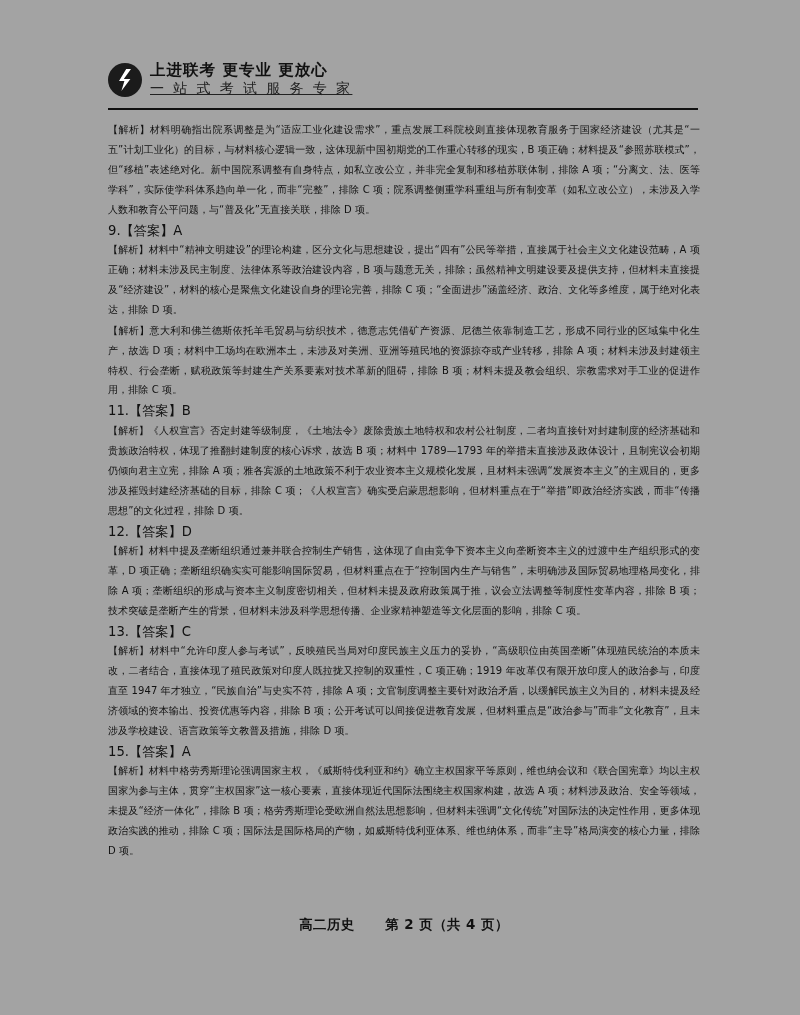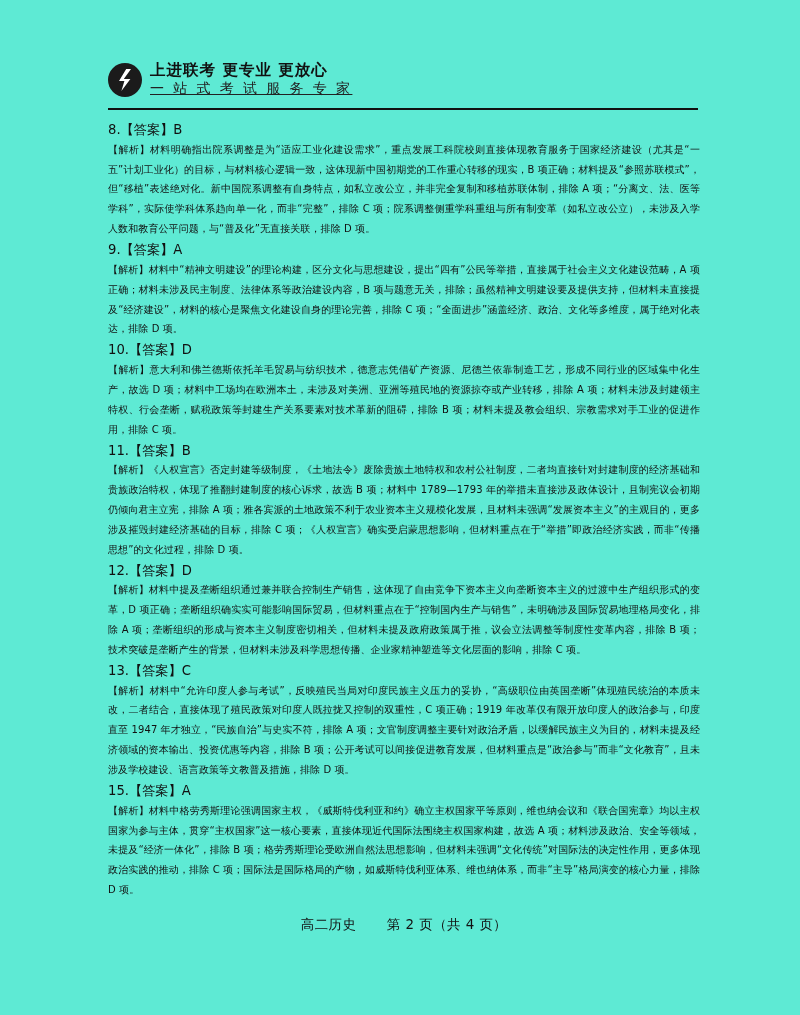--- a/index.html
+++ b/index.html
@@ -13,21 +13,21 @@
     font-family: "DejaVu Sans", "Liberation Sans", sans-serif;
     color: #111;
     position: relative;
     overflow: hidden;
   }
   .page {
     position: absolute;
     left: 0; top: 0;
     width: 800px;
     height: 1015px;
-    background: #5eead4;
+    background: #a3a3a3;
   }
   
   .header {
     position: absolute;
     left: 108px;
     top: 62px;
     width: 590px;
     height: 52px;
   }
   .logo-row {
@@ -114,20 +114,21 @@
     left: 108px;
     top: 916px;
     width: 592px;
     text-align: center;
     font-size: 13.4px;
     color: #111;
   }
   .footer-inner {
     display: inline-block;
     letter-spacing: 0.5px;
+    font-weight: bold;
   }
   .footer-gap {
     display: inline-block;
     width: 22px;
   }
 </style>
 </head>
 <body>
 
 <div class="page">
@@ -139,31 +140,29 @@
         <div class="logo-title">上进联考 更专业 更放心</div>
         <div class="logo-sub">一 站 式 考 试 服 务 专 家</div>
       </div>
     </div>
     <div class="header-rule"></div>
   </div>
 
   <div class="content">
 
     <div class="qblock">
-      <div class="ansline"><span>8</span>.<span>【答案】B</span></div>
       <div class="explain">【解析】材料明确指出院系调整是为“适应工业化建设需求”，重点发展工科院校则直接体现教育服务于国家经济建设（尤其是“一五”计划工业化）的目标，与材料核心逻辑一致，这体现新中国初期党的工作重心转移的现实，B 项正确；材料提及“参照苏联模式”，但“移植”表述绝对化。新中国院系调整有自身特点，如私立改公立，并非完全复制和移植苏联体制，排除 A 项；“分离文、法、医等学科”，实际使学科体系趋向单一化，而非“完整”，排除 C 项；院系调整侧重学科重组与所有制变革（如私立改公立），未涉及入学人数和教育公平问题，与“普及化”无直接关联，排除 D 项。</div>
     </div>
 
     <div class="qblock">
       <div class="ansline"><span>9</span>.<span>【答案】A</span></div>
       <div class="explain">【解析】材料中“精神文明建设”的理论构建，区分文化与思想建设，提出“四有”公民等举措，直接属于社会主义文化建设范畴，A 项正确；材料未涉及民主制度、法律体系等政治建设内容，B 项与题意无关，排除；虽然精神文明建设要及提供支持，但材料未直接提及“经济建设”，材料的核心是聚焦文化建设自身的理论完善，排除 C 项；“全面进步”涵盖经济、政治、文化等多维度，属于绝对化表达，排除 D 项。</div>
     </div>
 
     <div class="qblock">
-      <div class="ansline"><span>10</span>.<span>【答案】D</span></div>
       <div class="explain">【解析】意大利和佛兰德斯依托羊毛贸易与纺织技术，德意志凭借矿产资源、尼德兰依靠制造工艺，形成不同行业的区域集中化生产，故选 D 项；材料中工场均在欧洲本土，未涉及对美洲、亚洲等殖民地的资源掠夺或产业转移，排除 A 项；材料未涉及封建领主特权、行会垄断，赋税政策等封建生产关系要素对技术革新的阻碍，排除 B 项；材料未提及教会组织、宗教需求对手工业的促进作用，排除 C 项。</div>
     </div>
 
     <div class="qblock">
       <div class="ansline"><span>11</span>.<span>【答案】B</span></div>
       <div class="explain">【解析】《人权宣言》否定封建等级制度，《土地法令》废除贵族土地特权和农村公社制度，二者均直接针对封建制度的经济基础和贵族政治特权，体现了推翻封建制度的核心诉求，故选 B 项；材料中 1789—1793 年的举措未直接涉及政体设计，且制宪议会初期仍倾向君主立宪，排除 A 项；雅各宾派的土地政策不利于农业资本主义规模化发展，且材料未强调“发展资本主义”的主观目的，更多涉及摧毁封建经济基础的目标，排除 C 项；《人权宣言》确实受启蒙思想影响，但材料重点在于“举措”即政治经济实践，而非“传播思想”的文化过程，排除 D 项。</div>
     </div>
 
     <div class="qblock">
       <div class="ansline"><span>12</span>.<span>【答案】D</span></div>

